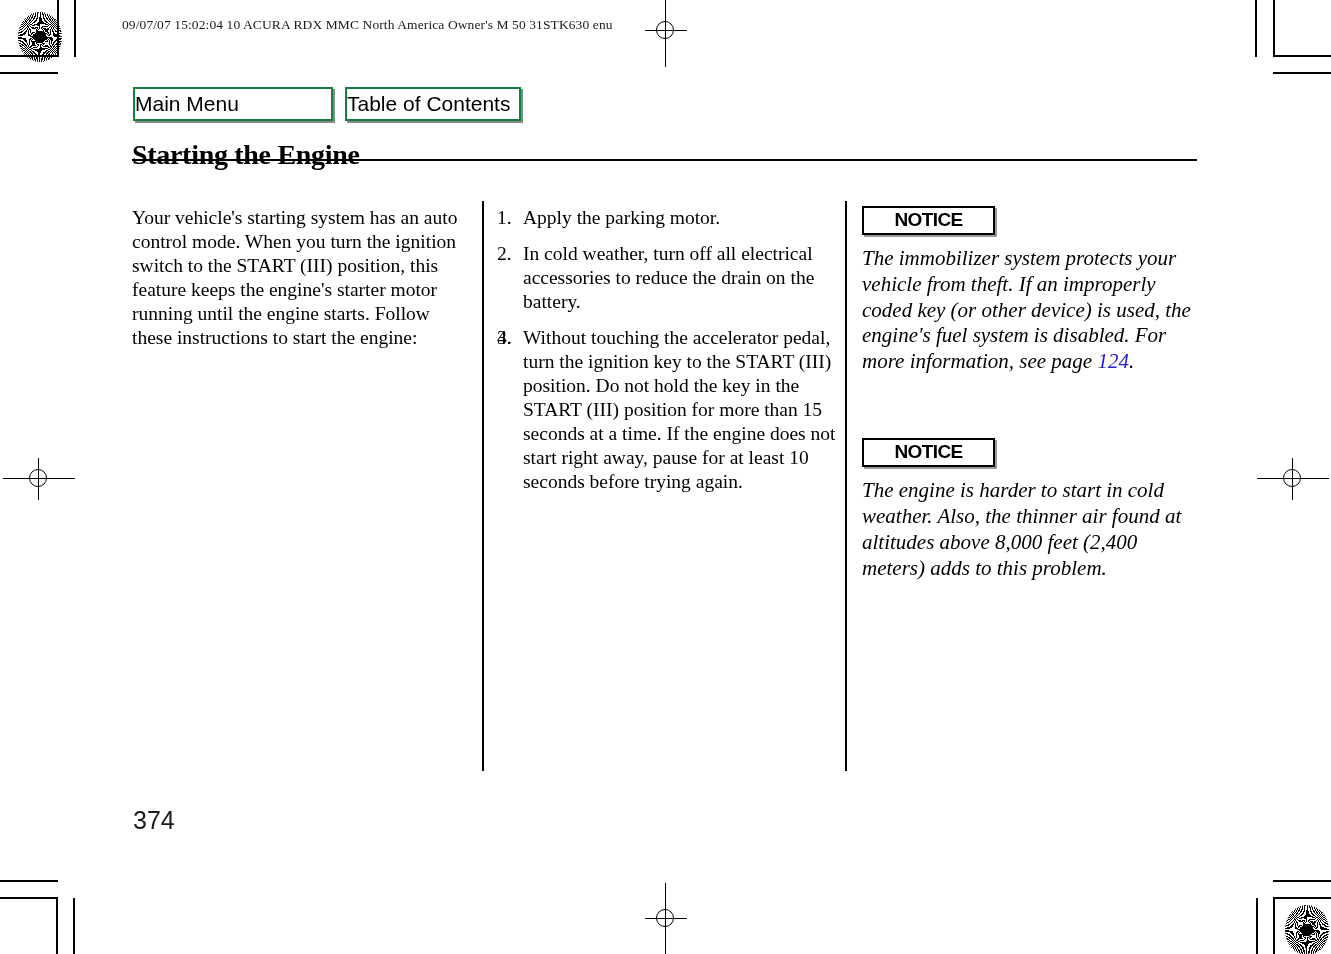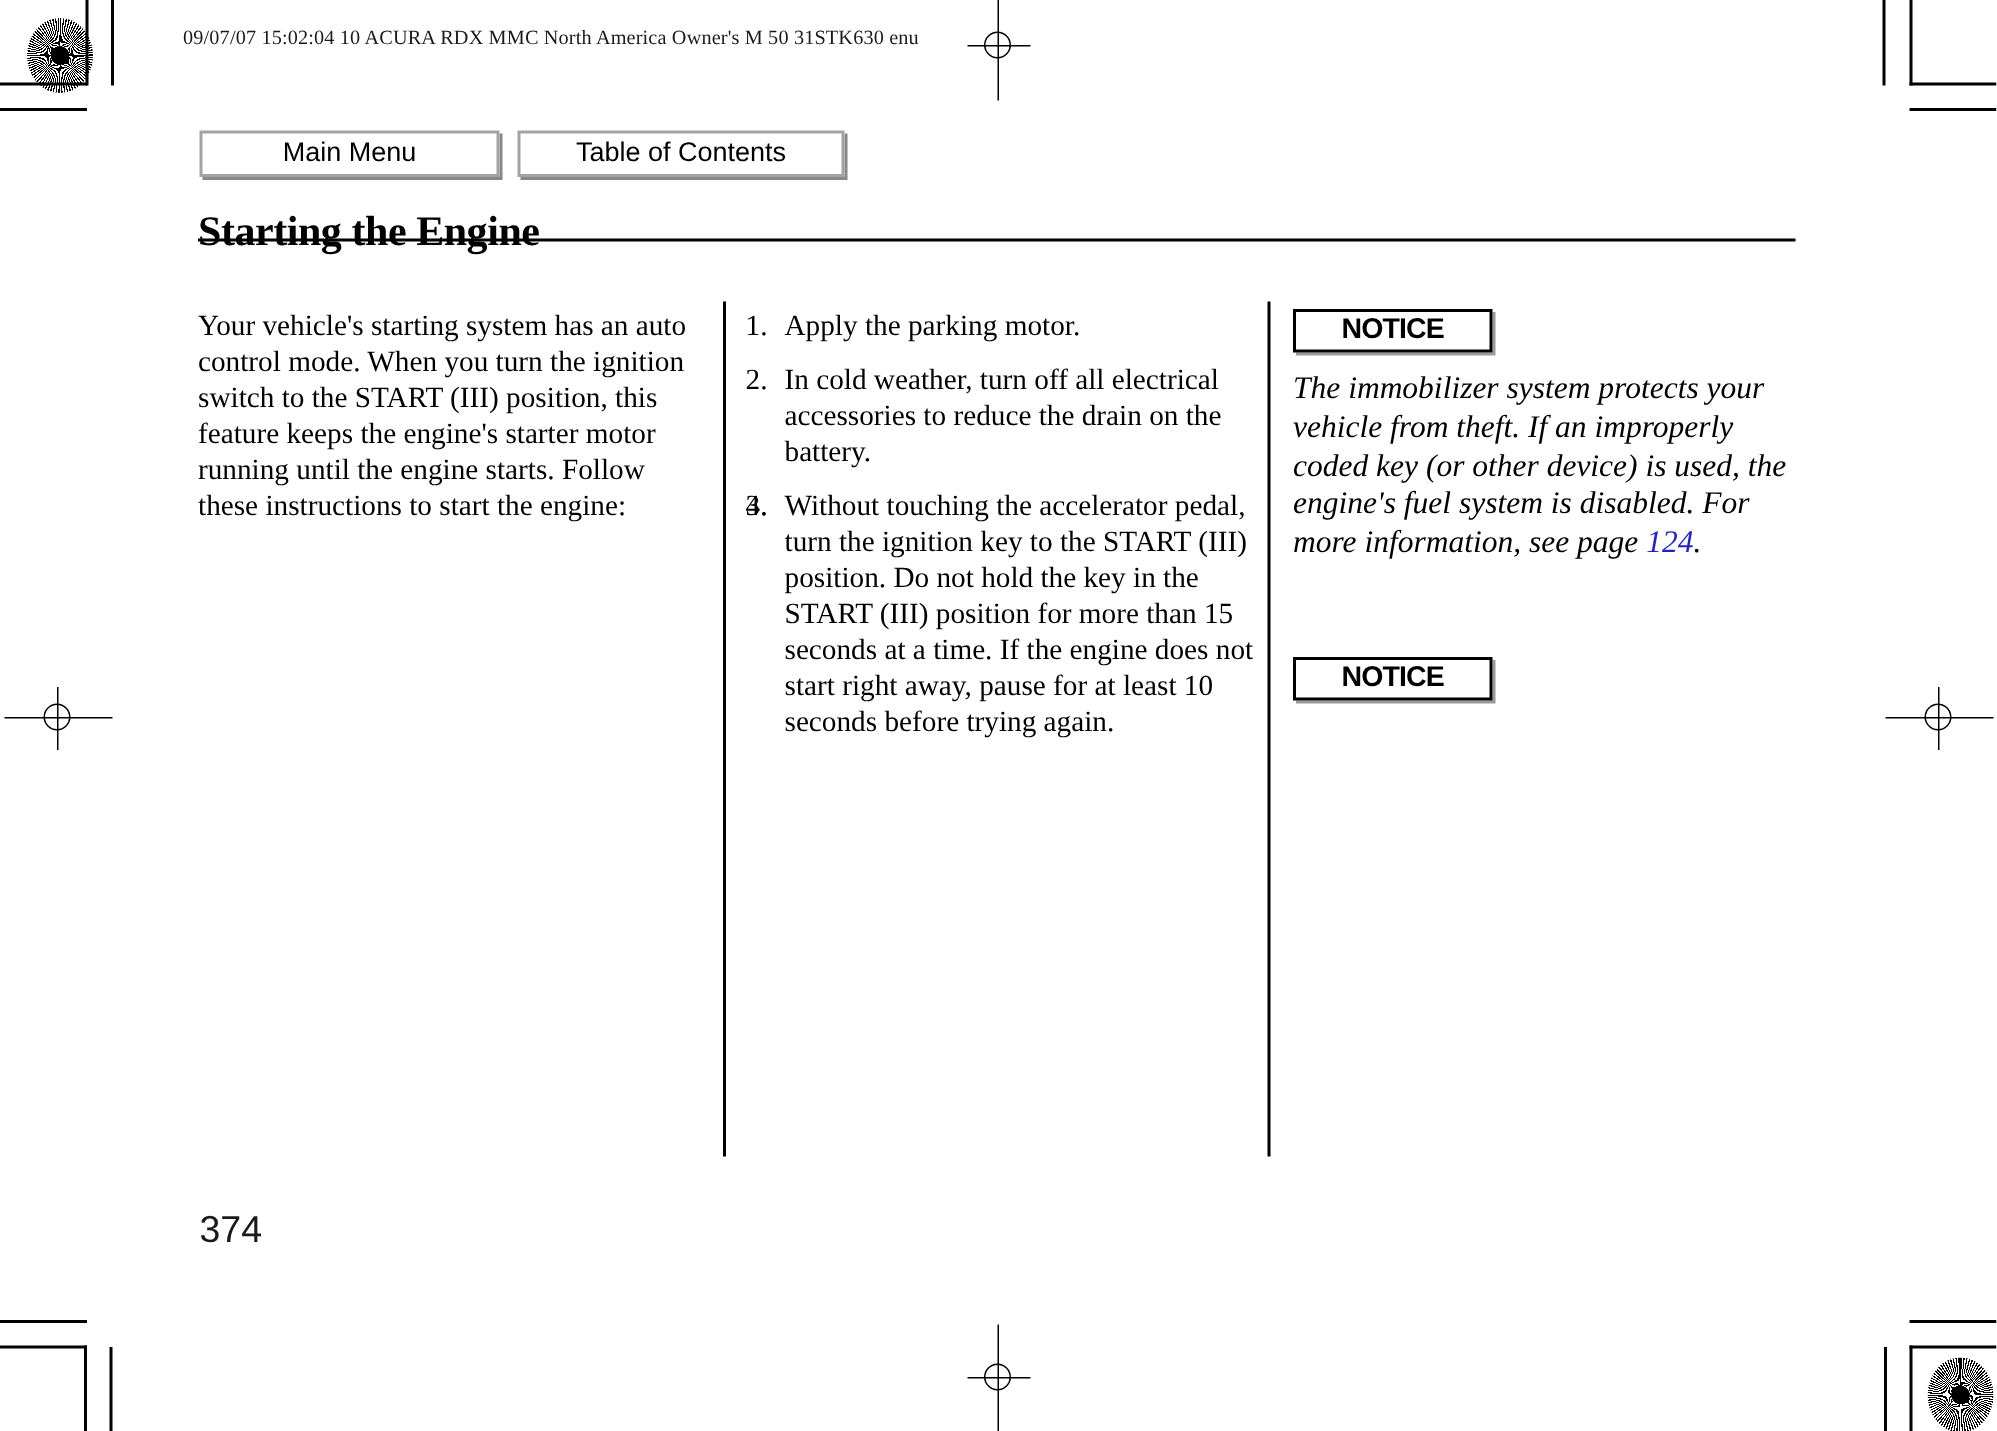--- a/index.html
+++ b/index.html
@@ -74,32 +74,32 @@
   
   .navbar {
     position: absolute;
     left: 133px;
     top: 87px;
     display: flex;
     gap: 12px;
   }
   .nav-btn {
     box-sizing: border-box;
-    border: 2px solid #a3a3a3;
+    border: 2px solid #15803d;
     background: #ffffff;
     font-family: "Liberation Sans", "DejaVu Sans", sans-serif;
-    font-size: 18px;
+    font-size: 21px;
     color: #000000;
-    text-align: center;
+    text-align: left;
     padding: 3px 0 4px 0;
     line-height: 1.1;
     box-shadow: 2px 2px 0 #888888;
   }
   .nav-btn.main-menu { width: 200px; }
-  .nav-btn.toc { width: 218px; }
+  .nav-btn.toc { width: 176px; }
 
   
   .page-title {
     position: absolute;
     left: 132px;
     top: 122px;
     font-family: "Liberation Serif", "DejaVu Serif", serif;
     font-weight: bold;
     font-size: 28px;
     letter-spacing: -0.3px;
@@ -271,17 +271,17 @@
       <li><span class="num">1.</span><span>Apply the parking motor.</span></li>
       <li><span class="num">2.</span><span>In cold weather, turn off all electrical accessories to reduce the drain on the battery.</span></li>
       <li><span class="num">3.</span></li>
       <li><span class="num">4.</span><span>Without touching the accelerator pedal, turn the ignition key to the START (III) position. Do not hold the key in the START (III) position for more than 15 seconds at a time. If the engine does not start right away, pause for at least 10 seconds before trying again.</span></li>
     </ol>
 </div>
 
 <div class="column c3">
   <div id="notices-container">
       <div class="notice-block"><div class="notice-badge">NOTICE</div><p class="notice-text"><span>The immobilizer system protects your vehicle from theft. If an improperly coded key (or other device) is used, the engine's fuel system is disabled. For more information, see page </span><span class="pageref" style="color: rgb(34, 34, 204);">124</span><span>.</span></p></div>
-      <div class="notice-block second"><div class="notice-badge">NOTICE</div></div>
+      <div class="notice-block second"><div class="notice-badge">NOTICE</div><p class="notice-text"><span>The engine is harder to start in cold weather. Also, the thinner air found at altitudes above 8,000 feet (2,400 meters) adds to this problem.</span></p></div>
     </div>
 </div>
 
 <div class="page-number">374</div>
 
 </body></html>

